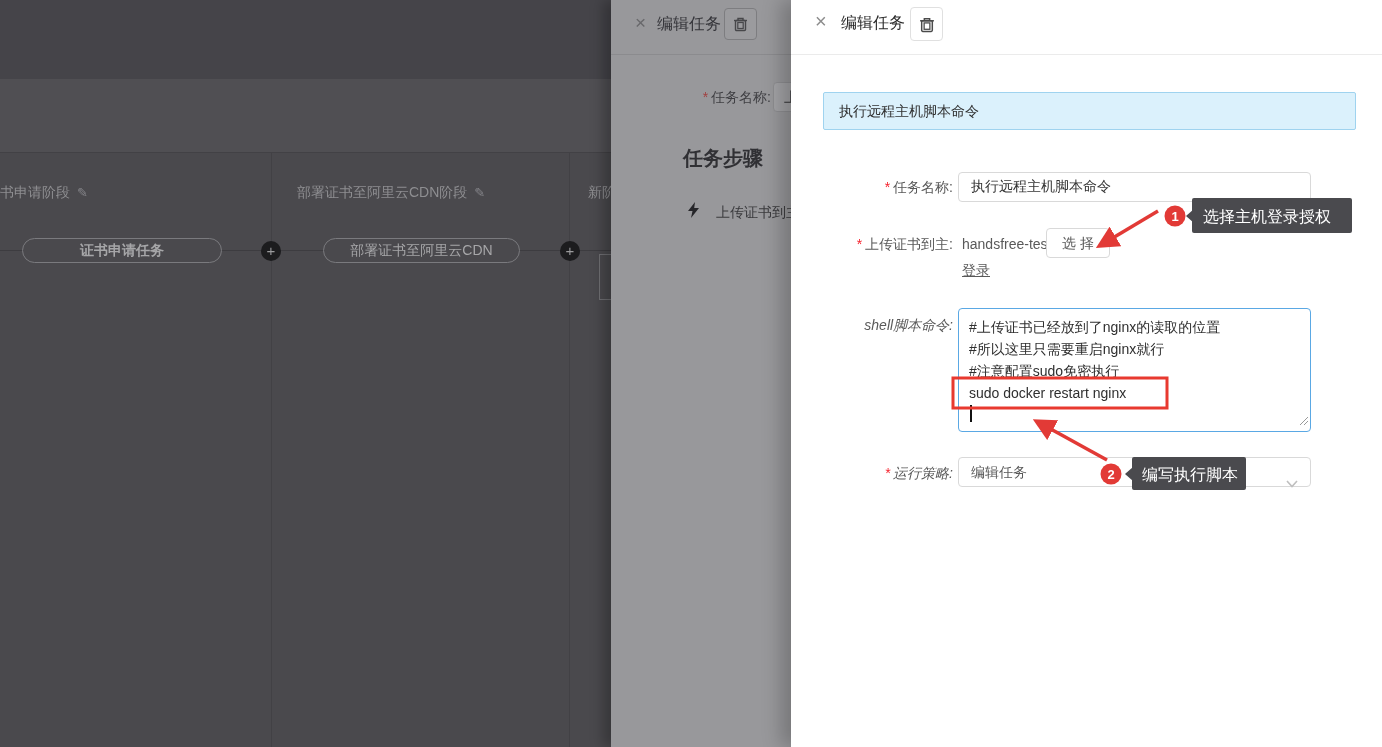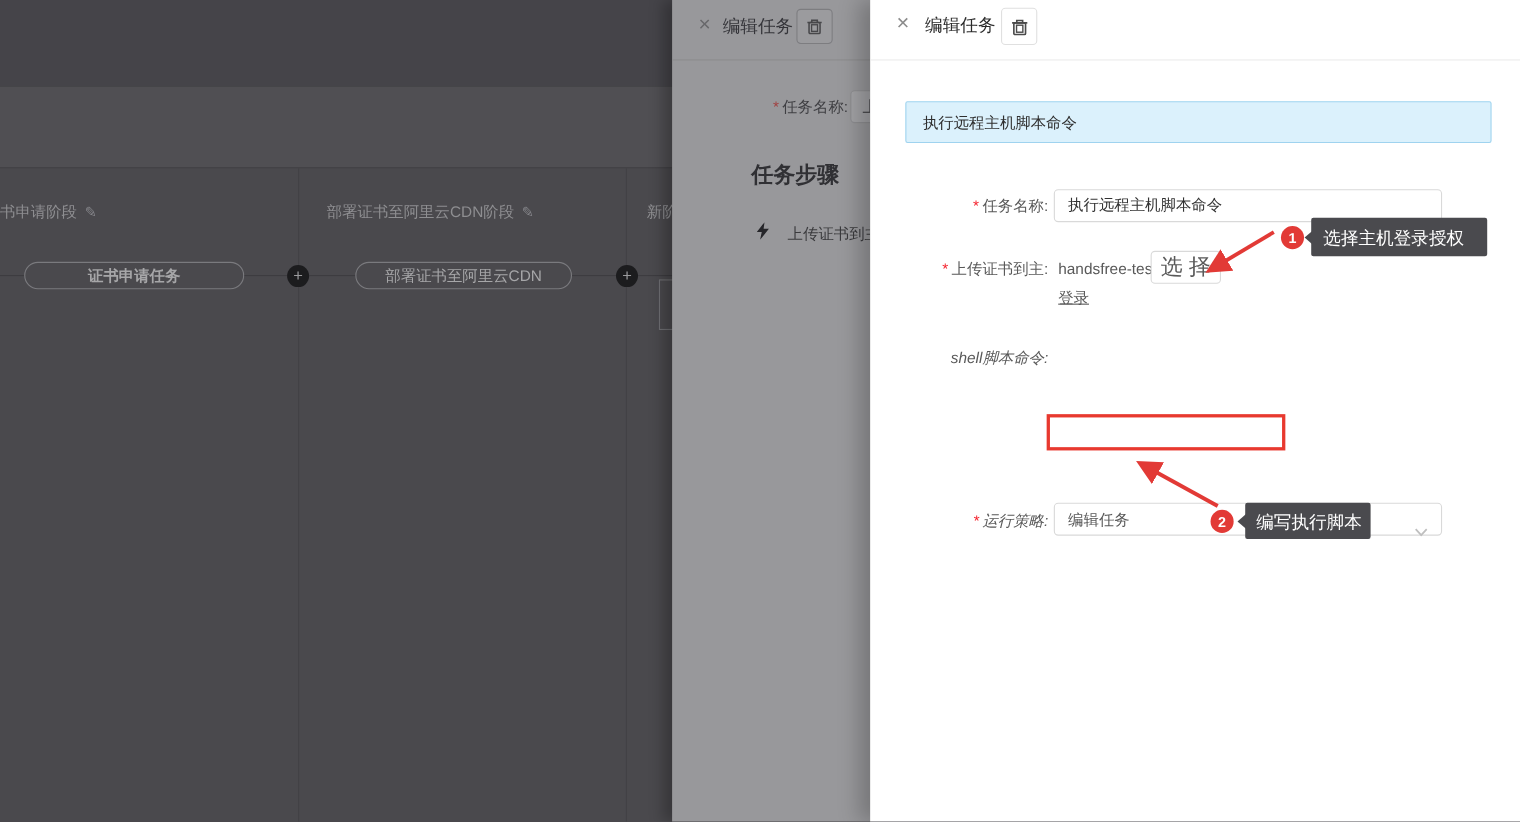--- a/index.html
+++ b/index.html
@@ -47,21 +47,21 @@
   .fd-trash { position:absolute; left:119px; top:7px; width:33px; height:34px; border:1px solid #e0e0e0;
               border-radius:4px; background:#fff; display:flex; align-items:center; justify-content:center; cursor:pointer; }
   .banner { position:absolute; left:32px; top:92px; width:533px; height:38px; background:#dbf1fc;
             border:1px solid #9fd3ef; border-radius:2px; font-size:14px; color:#2f2f2f; line-height:36px; padding-left:15px; }
   .f-label { position:absolute; left:0; width:162px; text-align:right; font-size:14px; color:#595959; white-space:nowrap; }
   .f-input { position:absolute; left:167px; width:353px; height:30px; border:1px solid #d9d9d9; border-radius:4px;
              font-size:14px; color:#333; padding-left:12px; background:#fff; outline:none;
              font-family:"Liberation Sans","DejaVu Sans",sans-serif; }
   .host-val { position:absolute; font-size:14px; color:#595959; }
   .sel-btn { position:absolute; left:255px; top:228px; width:64px; height:30px; background:#fff; border:1px solid #d9d9d9;
-             border-radius:4px; font-size:20px; color:#595959; text-align:center; line-height:28px; cursor:pointer; }
+             border-radius:4px; font-size:14px; color:#595959; text-align:center; line-height:28px; cursor:pointer; }
   .script-box { position:absolute; left:167px; top:308px; width:353px; height:124px; background:#fff;
                 border:1px solid #5aa8e4; border-radius:4px; padding:7px 10px 0 10px; cursor:text; }
   .script-line { font-size:14px; line-height:22px; color:#2f2f2f; white-space:nowrap; }
   .caret { position:absolute; left:11px; top:96px; width:1.5px; height:17px; background:#111; }
   .grip { position:absolute; right:2px; bottom:2px; }
   .select { position:absolute; left:167px; top:457px; width:353px; height:30px; border:1px solid #d9d9d9;
             border-radius:4px; background:#fff; font-size:14px; color:#595959; line-height:28px; padding-left:12px; cursor:pointer; }
   .chev { position:absolute; right:12px; top:11px; }
 
   
@@ -147,20 +147,33 @@
   <input class="f-input" style="top: 172px;" value="执行远程主机脚本命令">
 
   <div class="f-label" style="top:236px;">
     <span class="req">*</span><span>上传证书到主:</span>
   </div>
   <div class="host-val" style="left:171px; top:236px;">handsfree-test</div>
   <div class="host-val" style="left:171px; top:262px;text-decoration:underline;">登录</div>
   <div class="sel-btn">选 择</div>
 
   <div class="f-label" style="top:317px;font-style:italic;">shell脚本命令:</div>
+  <div class="script-box">
+    <div class="script-line">#上传证书已经放到了nginx的读取的位置</div>
+    <div class="script-line">#所以这里只需要重启nginx就行</div>
+    <div class="script-line">#注意配置sudo免密执行</div>
+    <div class="script-line">sudo docker restart nginx</div>
+    <div class="caret"></div>
+    <span class="grip">
+      <svg width="10" height="10" viewBox="0 0 10 10">
+        <line x1="2" y1="10" x2="10" y2="2" stroke="#9a9a9a" stroke-width="1"></line>
+        <line x1="6" y1="10" x2="10" y2="6" stroke="#9a9a9a" stroke-width="1"></line>
+      </svg>
+    </span>
+  </div>
 
   <div class="f-label" style="top:465px;font-style:italic;">
     <span class="req">*</span><span>运行策略:</span>
   </div>
   <div class="select">
     <span>编辑任务</span>
     <span class="chev">
       <svg width="12" height="8" viewBox="0 0 12 8">
           <polyline points="1,1 6,6.5 11,1" fill="none" stroke="#bfbfbf" stroke-width="1.6"></polyline>
         </svg>

